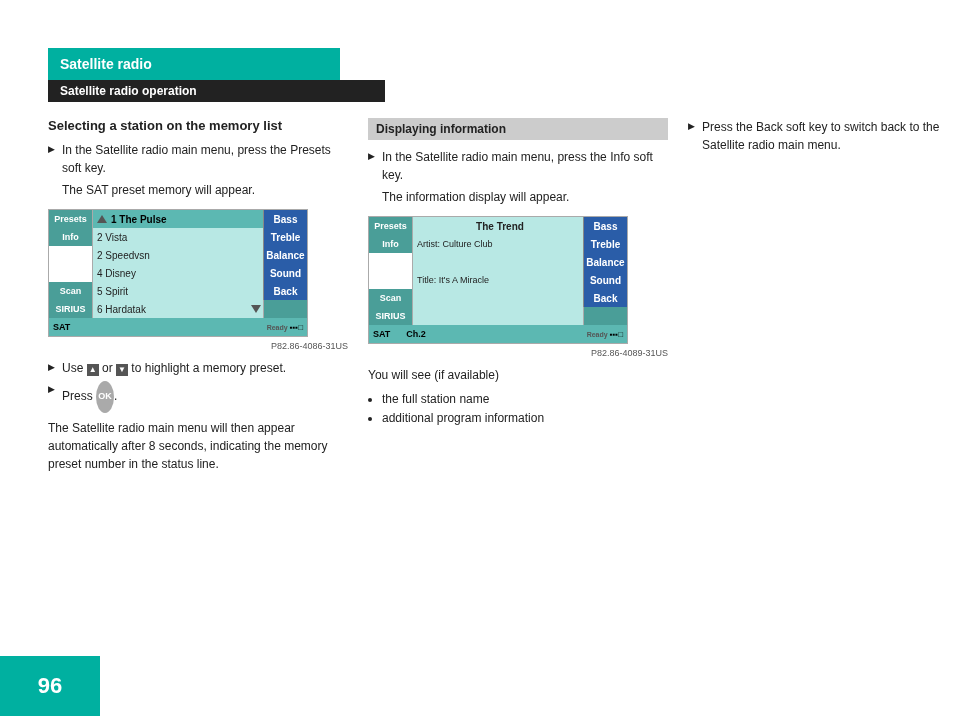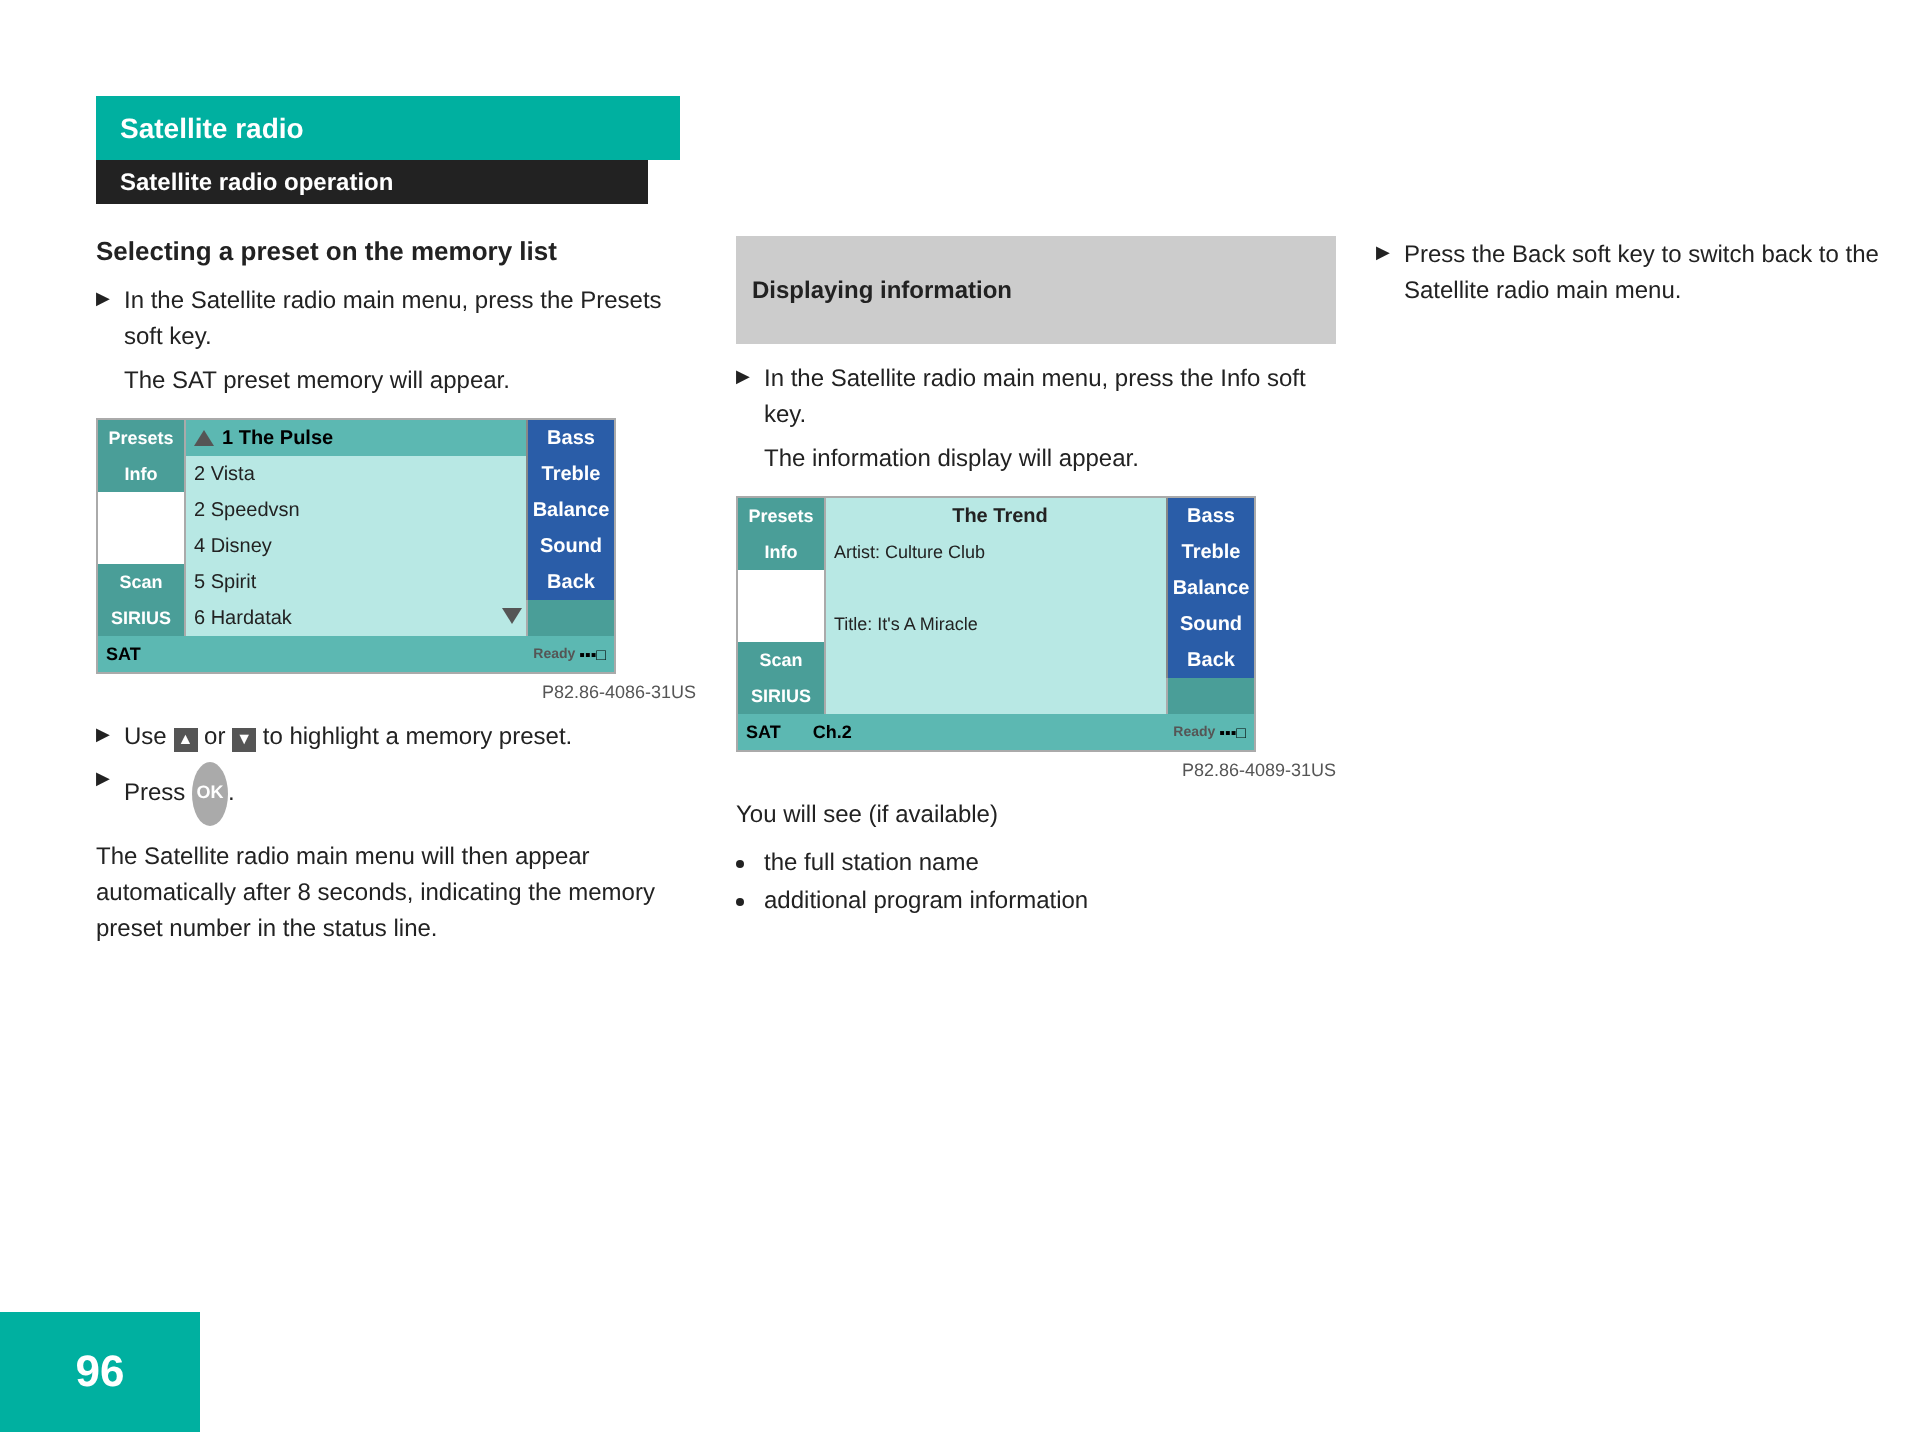--- a/index.html
+++ b/index.html
@@ -28,21 +28,21 @@
     }
     .header-teal span {
       color: #fff;
       font-weight: bold;
       font-size: 14px;
     }
     .header-black {
       position: absolute;
       top: 80px;
       left: 48px;
-      width: 276px;
+      width: 337px;
       height: 22px;
       background: #222;
       display: flex;
       align-items: center;
       padding-left: 12px;
     }
     .header-black span {
       color: #fff;
       font-weight: bold;
       font-size: 12px;
@@ -175,21 +175,21 @@
       position: absolute;
       left: 320px;
       top: 0;
       width: 300px;
     }
 
     .section-header-gray {
       background: #ccc;
       font-weight: bold;
       font-size: 12px;
-      padding: 20px 8px;
+      padding: 4px 8px;
       margin-bottom: 8px;
     }
 
     
     .right-col {
       position: absolute;
       left: 640px;
       top: 0;
       width: 260px;
     }
@@ -285,21 +285,21 @@
 <div class="header-teal">
   <span>Satellite radio</span>
 </div>
 <div class="header-black">
   <span>Satellite radio operation</span>
 </div>
 
 <div class="content">
 
   <div class="left-col">
-    <div class="section-title">Selecting a preset on the memory list</div>
+    <div class="section-title">Selecting a station on the memory list</div>
 
     <div class="bullet-item">
       <span>In the Satellite radio main menu, press the <span class="code">Presets</span> soft key.</span>
     </div>
 
     <div class="body-text" style="margin-left:14px;">The SAT preset memory will appear.</div>
 
     <div class="screen-mockup">
 
       <div class="screen-row">

